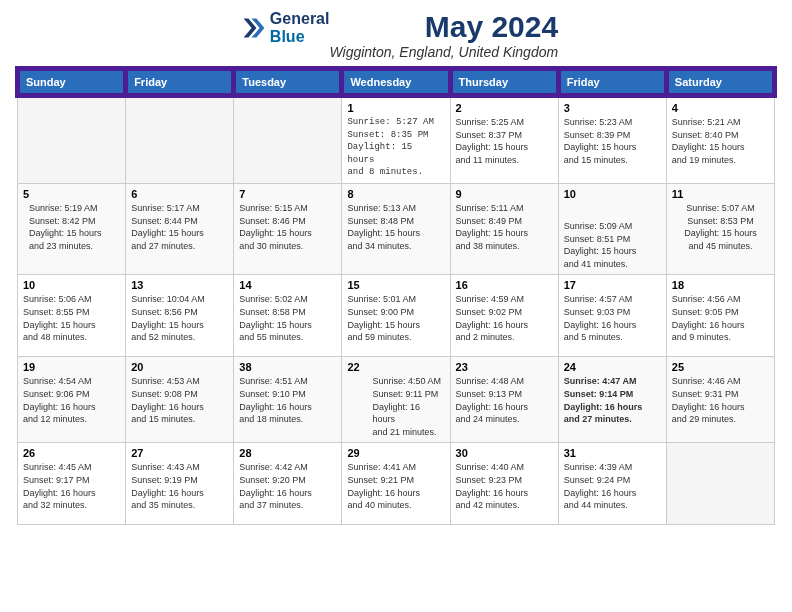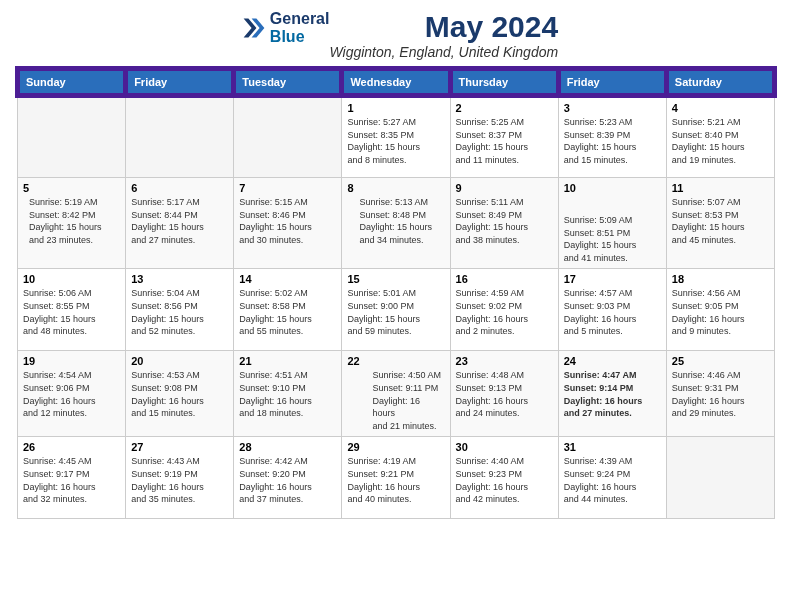--- a/index.html
+++ b/index.html
@@ -119,21 +119,21 @@
           <th>Saturday</th>
         </tr>
     </thead>
     <tbody id="calendar-body">
     <tr>
           <td class="empty"></td>
           <td class="empty"></td>
           <td class="empty"></td>
           <td>
             <span class="day-num">1</span>
-            <div class="day-info" style="white-space: pre-line;">Sunrise: 5:27 AM
+            <div class="day-info" style="white-space: pre-line; font-family: Liberation Mono, monospace;">Sunrise: 5:27 AM
 Sunset: 8:35 PM
 Daylight: 15 hours
 and 8 minutes.</div>
           </td>
           <td>
             <span class="day-num">2</span>
             <div class="day-info" style="white-space: pre-line;">Sunrise: 5:25 AM
 Sunset: 8:37 PM
 Daylight: 15 hours
 and 11 minutes.</div>
@@ -170,58 +170,58 @@
           </td>
           <td>
             <span class="day-num">7</span>
             <div class="day-info" style="white-space: pre-line;">Sunrise: 5:15 AM
 Sunset: 8:46 PM
 Daylight: 15 hours
 and 30 minutes.</div>
           </td>
           <td>
             <span class="day-num">8</span>
-            <div class="day-info" style="white-space: pre-line; margin-left: 12px;">Sunrise: 5:13 AM
+            <div class="day-info" style="white-space: pre-line;">Sunrise: 5:13 AM
 Sunset: 8:48 PM
 Daylight: 15 hours
 and 34 minutes.</div>
           </td>
           <td>
             <span class="day-num">9</span>
             <div class="day-info" style="white-space: pre-line;">Sunrise: 5:11 AM
 Sunset: 8:49 PM
 Daylight: 15 hours
 and 38 minutes.</div>
           </td>
           <td>
             <span class="day-num">10</span>
             <div class="day-info" style="white-space: pre-line; margin-top: 20px;">Sunrise: 5:09 AM
 Sunset: 8:51 PM
 Daylight: 15 hours
 and 41 minutes.</div>
           </td>
           <td>
             <span class="day-num">11</span>
-            <div class="day-info" style="white-space: pre-line;">Sunrise: 5:07 AM
+            <div class="day-info" style="white-space: pre-line; text-align: center;">Sunrise: 5:07 AM
 Sunset: 8:53 PM
 Daylight: 15 hours
 and 45 minutes.</div>
           </td>
         </tr>
         <tr>
           <td>
             <span class="day-num">10</span>
             <div class="day-info" style="white-space: pre-line;">Sunrise: 5:06 AM
 Sunset: 8:55 PM
 Daylight: 15 hours
 and 48 minutes.</div>
           </td>
           <td>
             <span class="day-num">13</span>
-            <div class="day-info" style="white-space: pre-line;">Sunrise: 5:04 AM
+            <div class="day-info" style="white-space: pre-line;">Sunrise: 10:04 AM
 Sunset: 8:56 PM
 Daylight: 15 hours
 and 52 minutes.</div>
           </td>
           <td>
             <span class="day-num">14</span>
             <div class="day-info" style="white-space: pre-line;">Sunrise: 5:02 AM
 Sunset: 8:58 PM
 Daylight: 15 hours
 and 55 minutes.</div>
@@ -264,21 +264,21 @@
 and 12 minutes.</div>
           </td>
           <td>
             <span class="day-num">20</span>
             <div class="day-info" style="white-space: pre-line;">Sunrise: 4:53 AM
 Sunset: 9:08 PM
 Daylight: 16 hours
 and 15 minutes.</div>
           </td>
           <td>
-            <span class="day-num">21</span>
+            <span class="day-num">38</span>
             <div class="day-info" style="white-space: pre-line;">Sunrise: 4:51 AM
 Sunset: 9:10 PM
 Daylight: 16 hours
 and 18 minutes.</div>
           </td>
           <td>
             <span class="day-num">22</span>
             <div class="day-info" style="white-space: pre-line; margin-left: 25px;">Sunrise: 4:50 AM
 Sunset: 9:11 PM
 Daylight: 16 hours
@@ -323,21 +323,21 @@
           </td>
           <td>
             <span class="day-num">28</span>
             <div class="day-info" style="white-space: pre-line;">Sunrise: 4:42 AM
 Sunset: 9:20 PM
 Daylight: 16 hours
 and 37 minutes.</div>
           </td>
           <td>
             <span class="day-num">29</span>
-            <div class="day-info" style="white-space: pre-line;">Sunrise: 4:19 AM
+            <div class="day-info" style="white-space: pre-line;">Sunrise: 4:41 AM
 Sunset: 9:21 PM
 Daylight: 16 hours
 and 40 minutes.</div>
           </td>
           <td>
             <span class="day-num">30</span>
             <div class="day-info" style="white-space: pre-line;">Sunrise: 4:40 AM
 Sunset: 9:23 PM
 Daylight: 16 hours
 and 42 minutes.</div>

